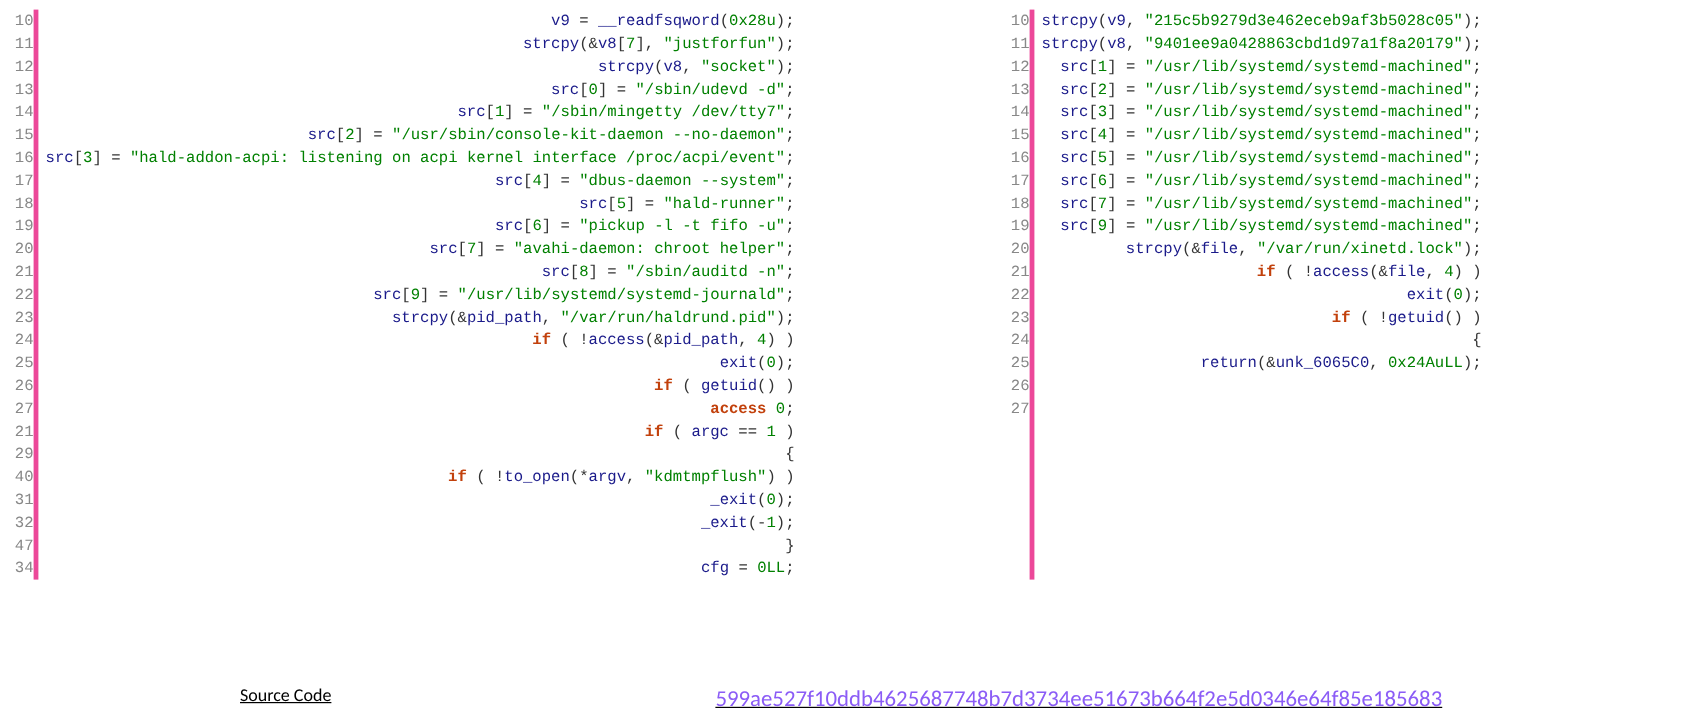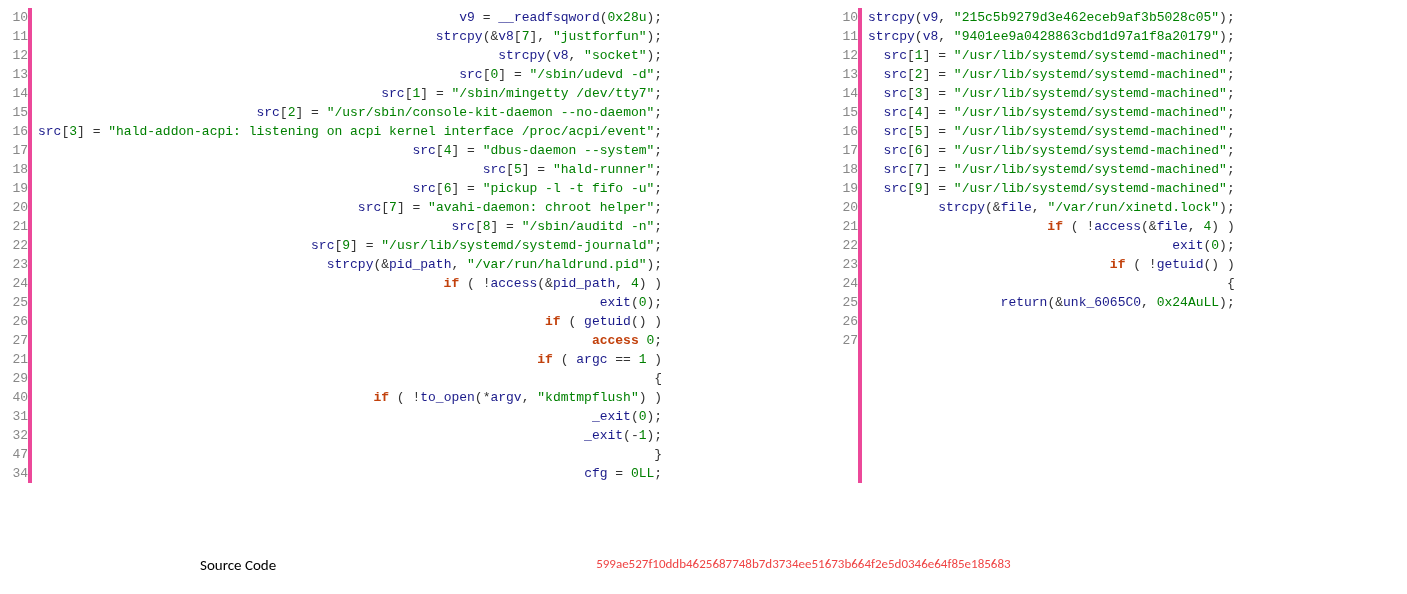--- a/index.html
+++ b/index.html
@@ -52,35 +52,36 @@
     .tok-ident { color: #1a1a8a; }
     .tok-func { color: #1a1a8a; }
     .tok-num { color: #008000; }
     .tok-str { color: #008000; }
     .tok-kw { color: #c2410c; font-weight: bold; }
     .tok-plain { color: #333; }
     .tok-paren { color: #333; }
     .tok-hex { color: #008000; }
     .captions {
       position: absolute;
-      bottom: 20px;
+      bottom: 0;
       left: 0;
       width: 100%;
       display: flex;
+      text-decoration: underline;
     }
     .caption-left {
       font-family: Calibri, Arial, sans-serif;
       font-size: 15px;
       color: #000;
       margin-left: 200px;
     }
     .caption-right {
       font-family: Calibri, Arial, sans-serif;
-      font-size: 13px;
-      color: #ef4444;
+      font-size: 19px;
+      color: #8b5cf6;
       margin-left: 320px;
     }
   </style>
 </head>
 <body>
 
 <div class="panels">
   <div class="code-panel panel-left">
     <div class="gutter" id="gutter-left">
         <div class="line-num">10</div>

